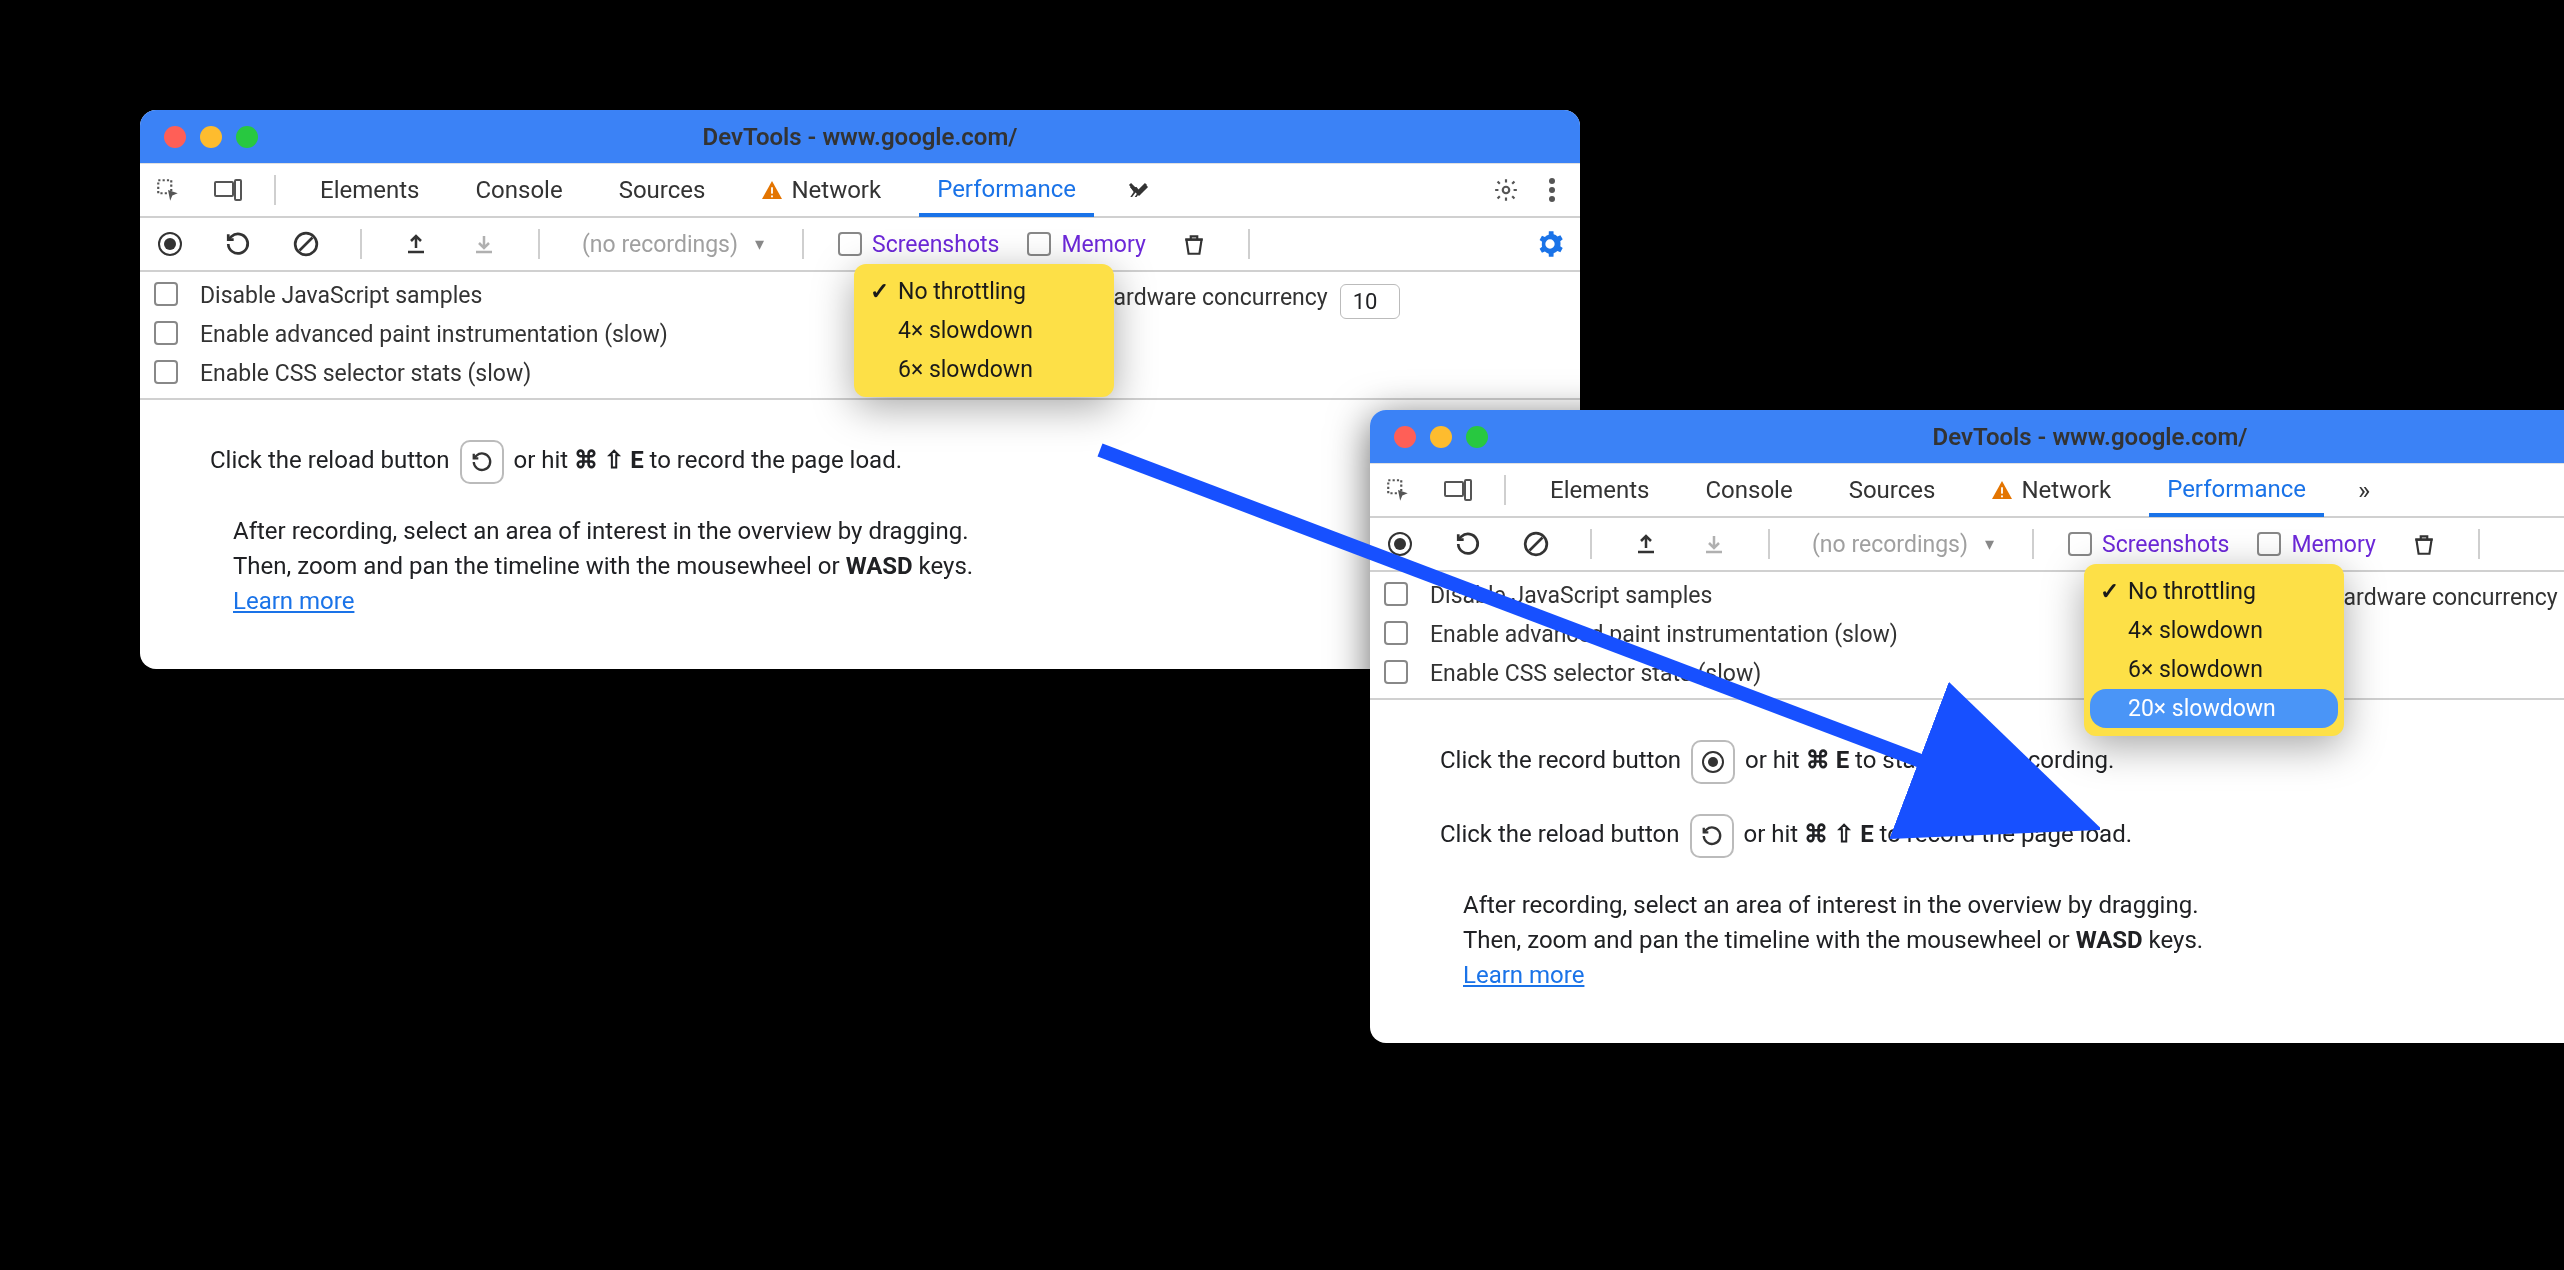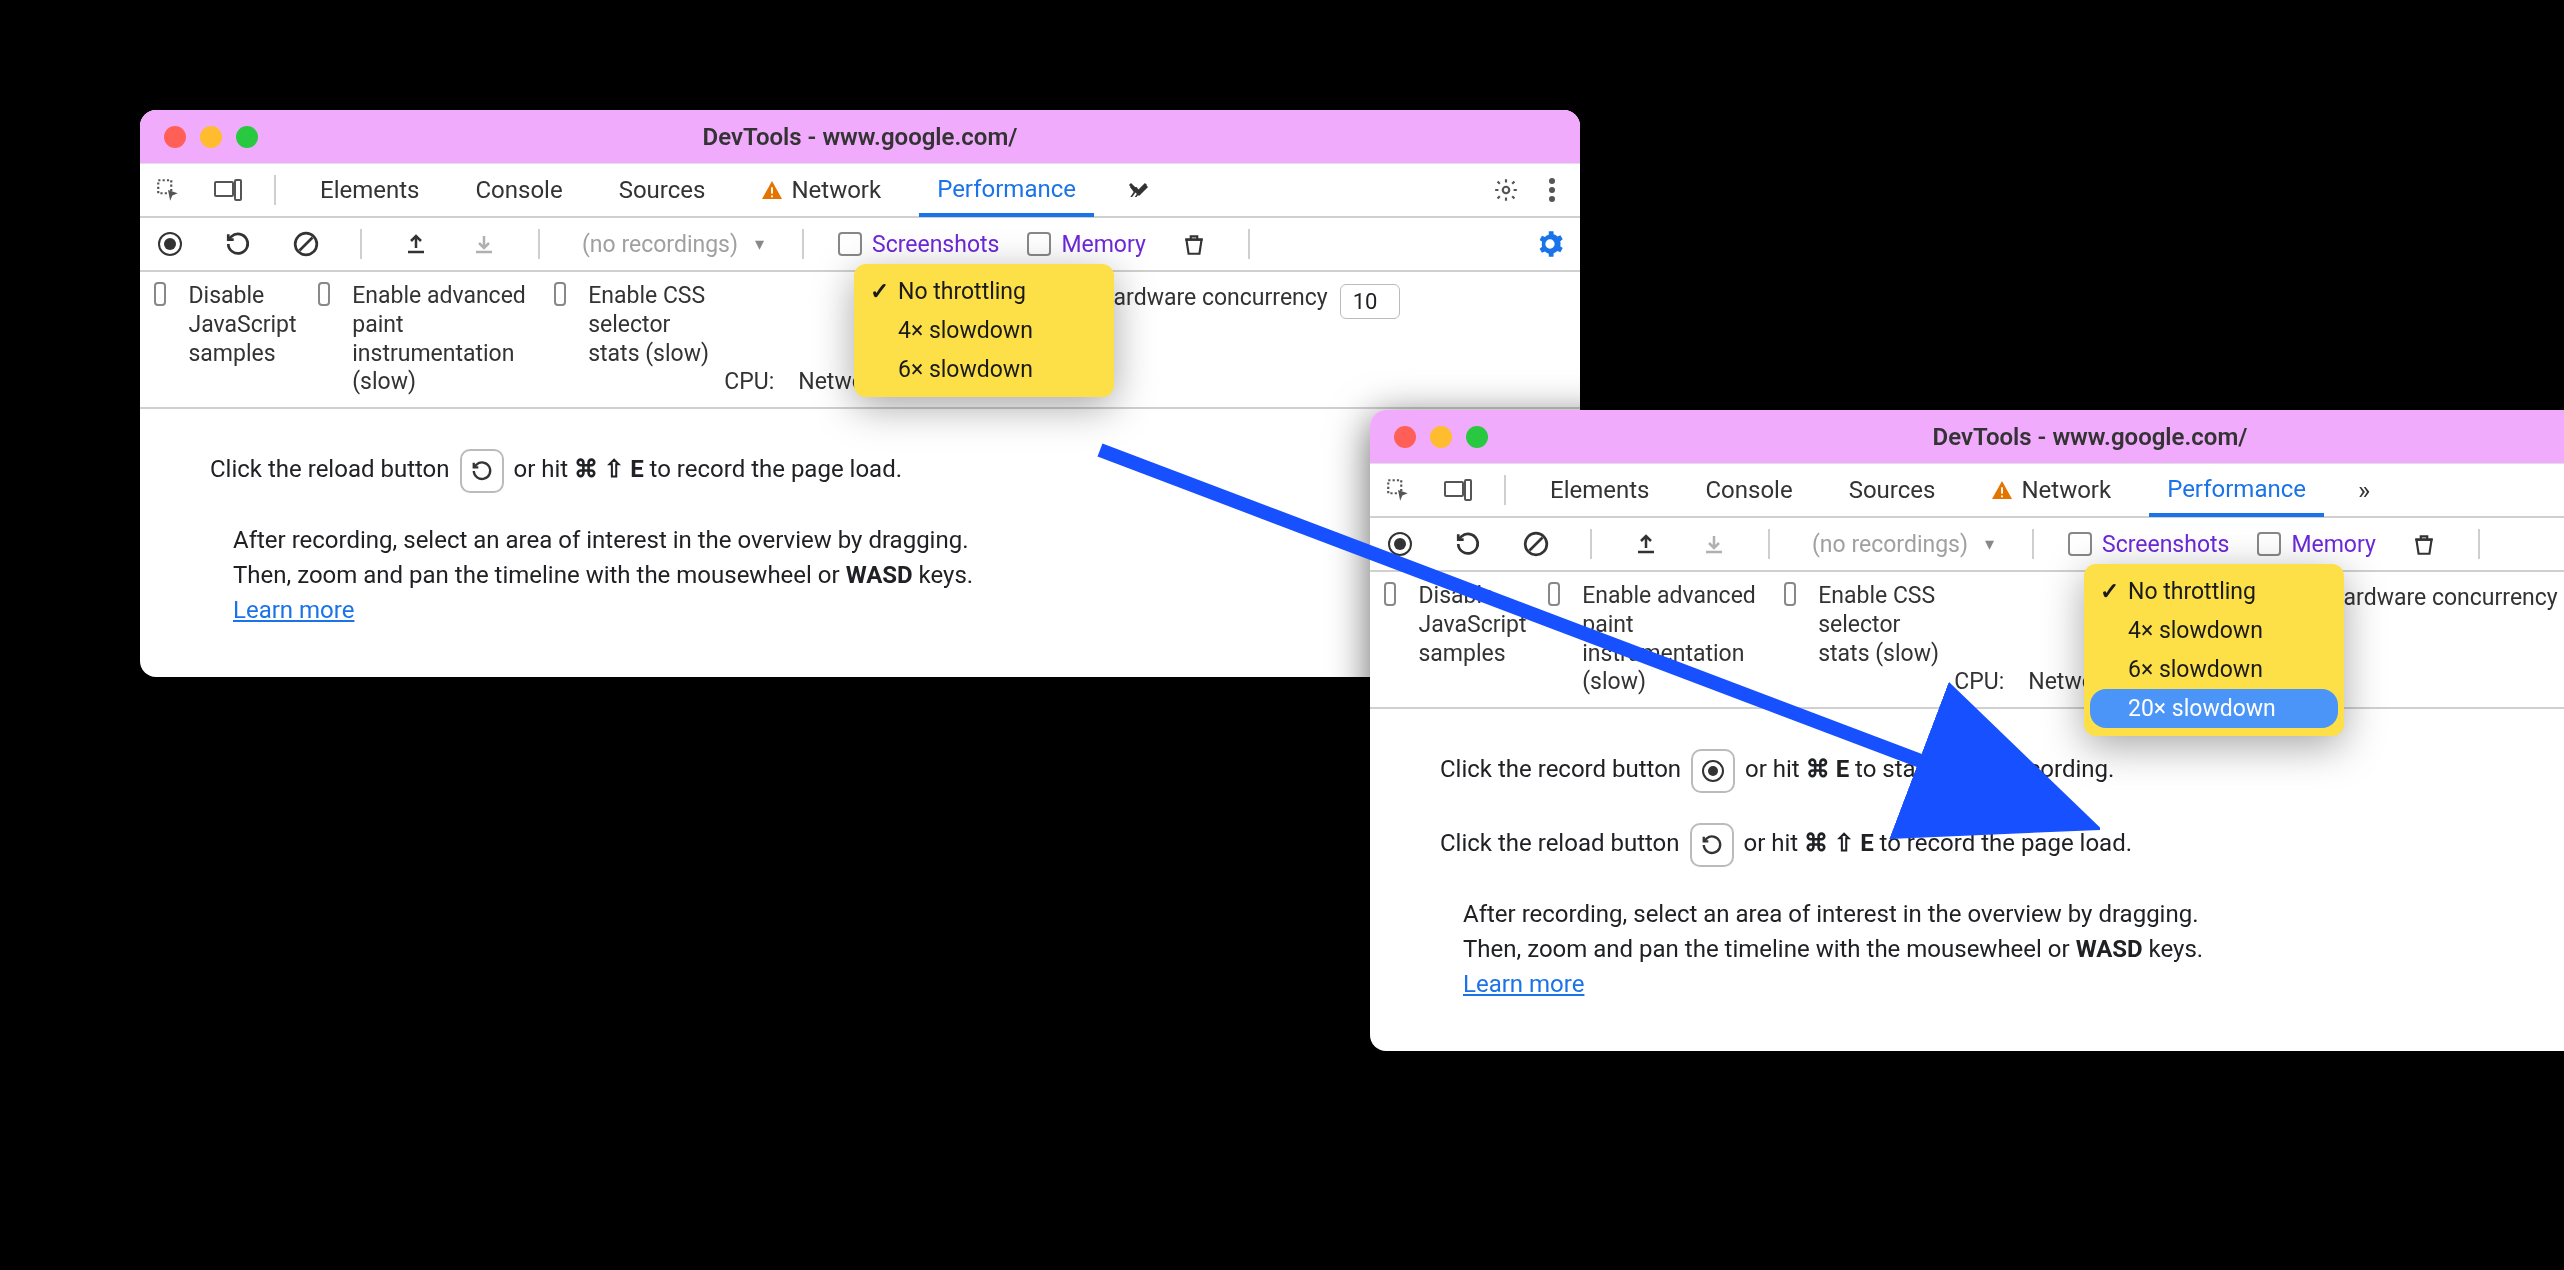--- a/index.html
+++ b/index.html
@@ -18,21 +18,21 @@
     background: #fff;
     border-radius: 16px;
     box-shadow: 0 8px 40px rgba(0,0,0,0.6);
     overflow: visible;
   }
   .w1 { left: 140px; top: 110px; width: 1440px; }
   .w2 { left: 1370px; top: 410px; width: 1440px; }
 
   .titlebar {
     height: 54px;
-    background: #f0abfc;
+    background: #3b82f6;
     border-top-left-radius: 16px;
     border-top-right-radius: 16px;
     display: flex;
     align-items: center;
     position: relative;
     border-bottom: 1px solid #e0e0e0;
   }
   .traffic { display:flex; gap:14px; padding-left: 24px; }
   .dot { width:22px; height:22px; border-radius:50%; }
   .dot.red{background:#ff5f57;}
@@ -72,21 +72,21 @@
   .chklabel { display:flex; align-items:center; font-size:23px; color:#6d28d9;}
   .gear-blue { color:#1a73e8; margin-left:auto;}
 
   .settings {
     display:flex;
     border-bottom: 2px solid #d0d0d0;
     padding: 10px 14px;
     gap: 4px;
     position:relative;
   }
-  .settings-col { display:flex; flex-direction:row; gap:10px;}
+  .settings-col { display:flex; flex-direction:column; gap:10px;}
   .settings-col.left { flex:1.1;}
   .settings-col.mid { flex:0.6; align-items:flex-end; padding-right:14px; gap:24px; padding-top:4px;}
   .settings-col.right { flex:1; gap:16px; padding-top:2px;}
   .set-row { display:flex; align-items:flex-start; gap:12px; font-size:23px;}
   .lbl { color:#333; font-size:23px; line-height:1.25;}
   .num-input { border:1px solid #bbb; border-radius:6px; padding:4px 12px; min-width:60px; font-size:22px;}
 
   .dropdown {
     position:absolute;
     background:#fde047;

